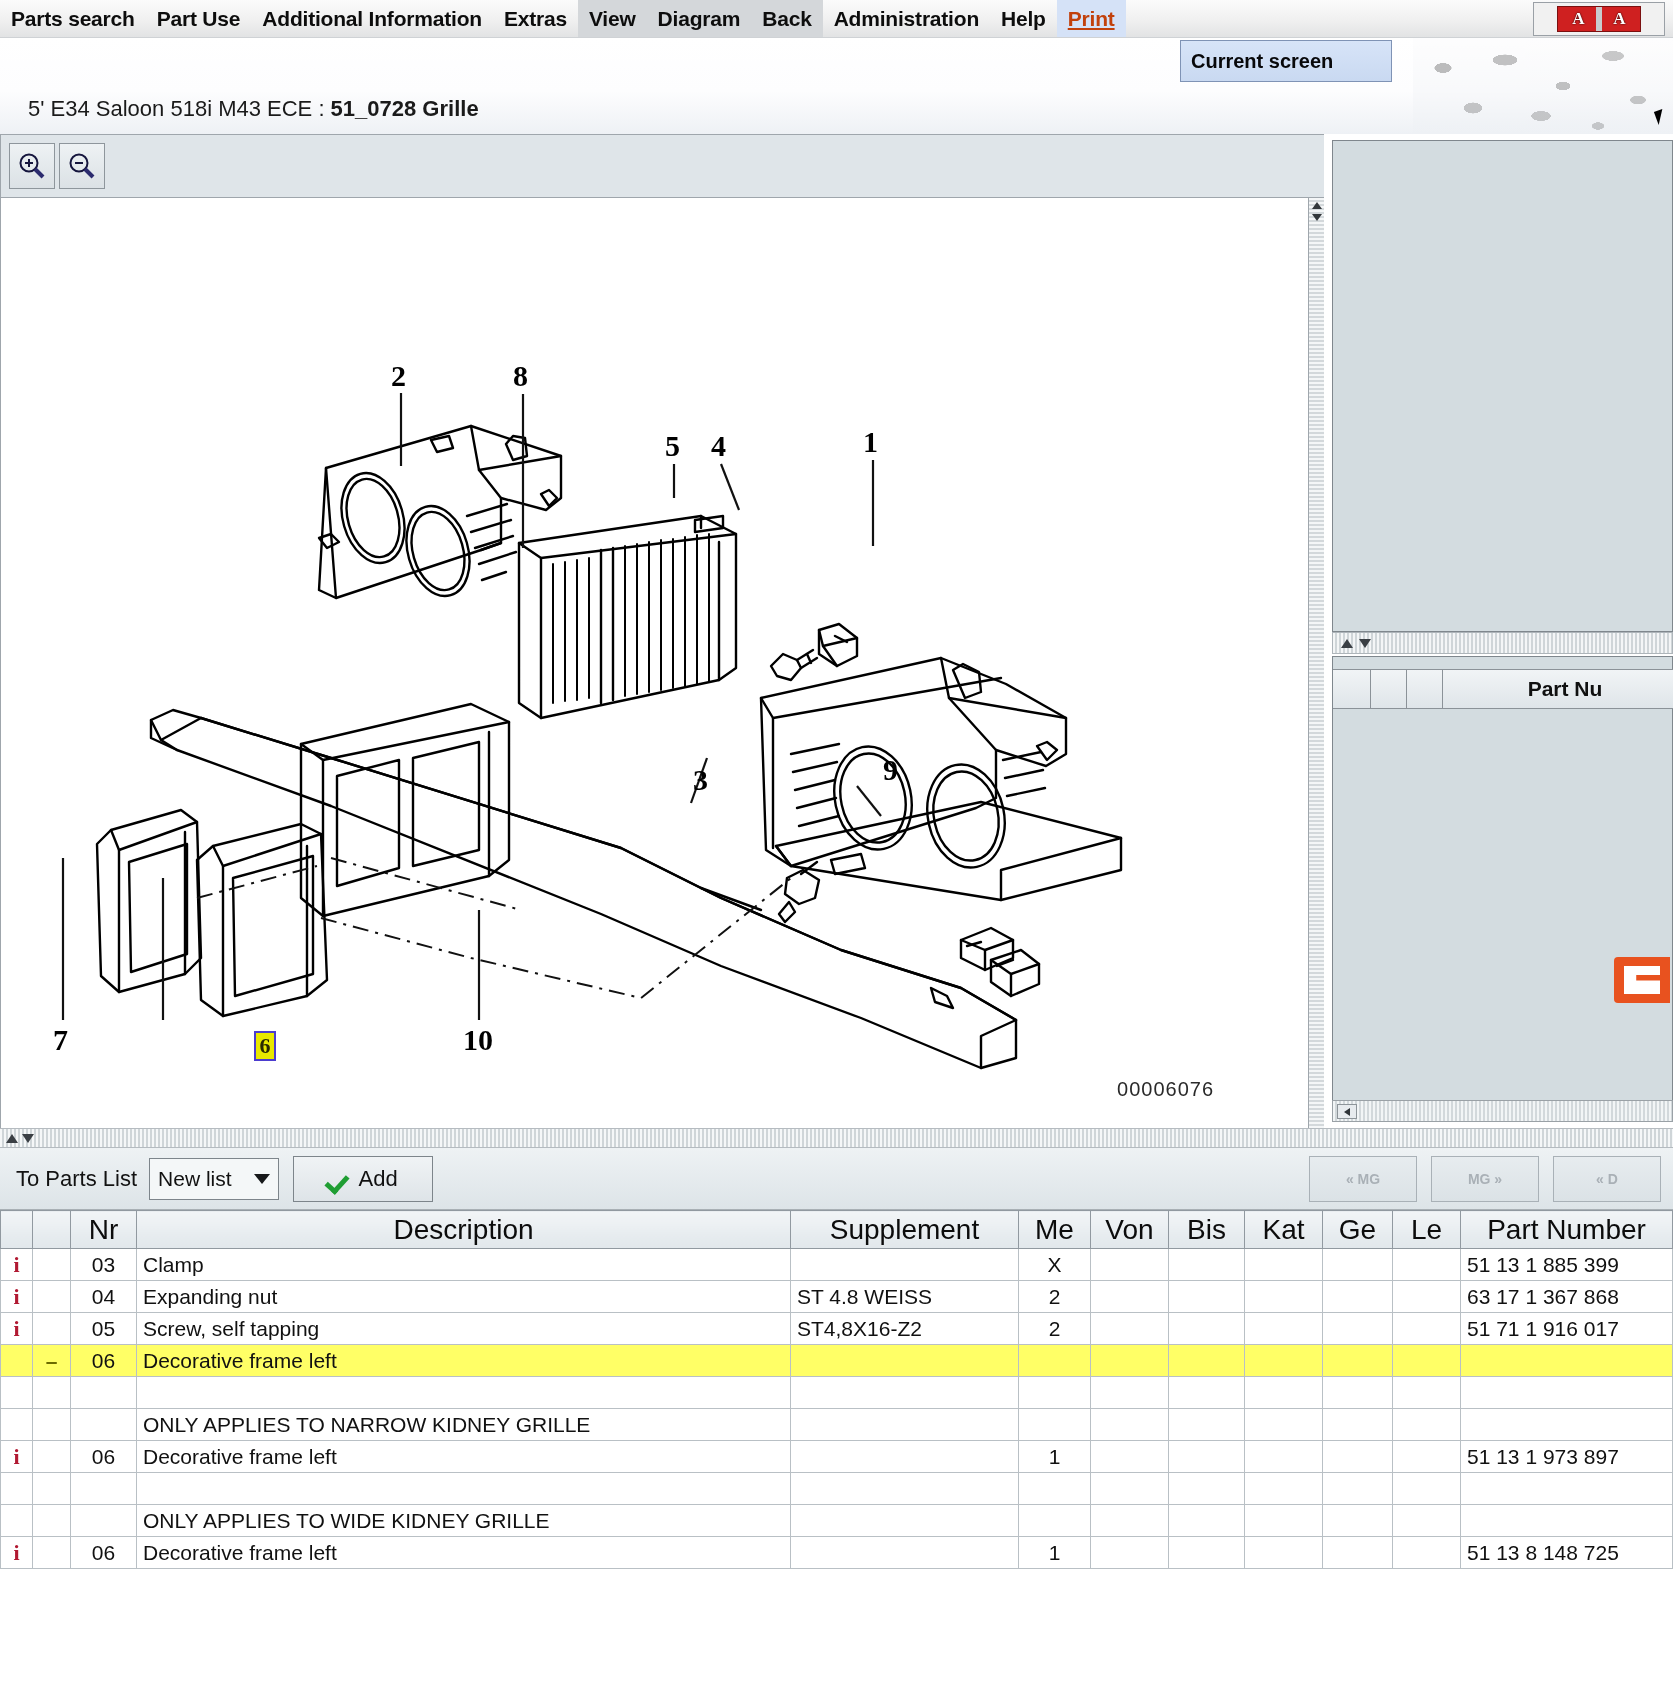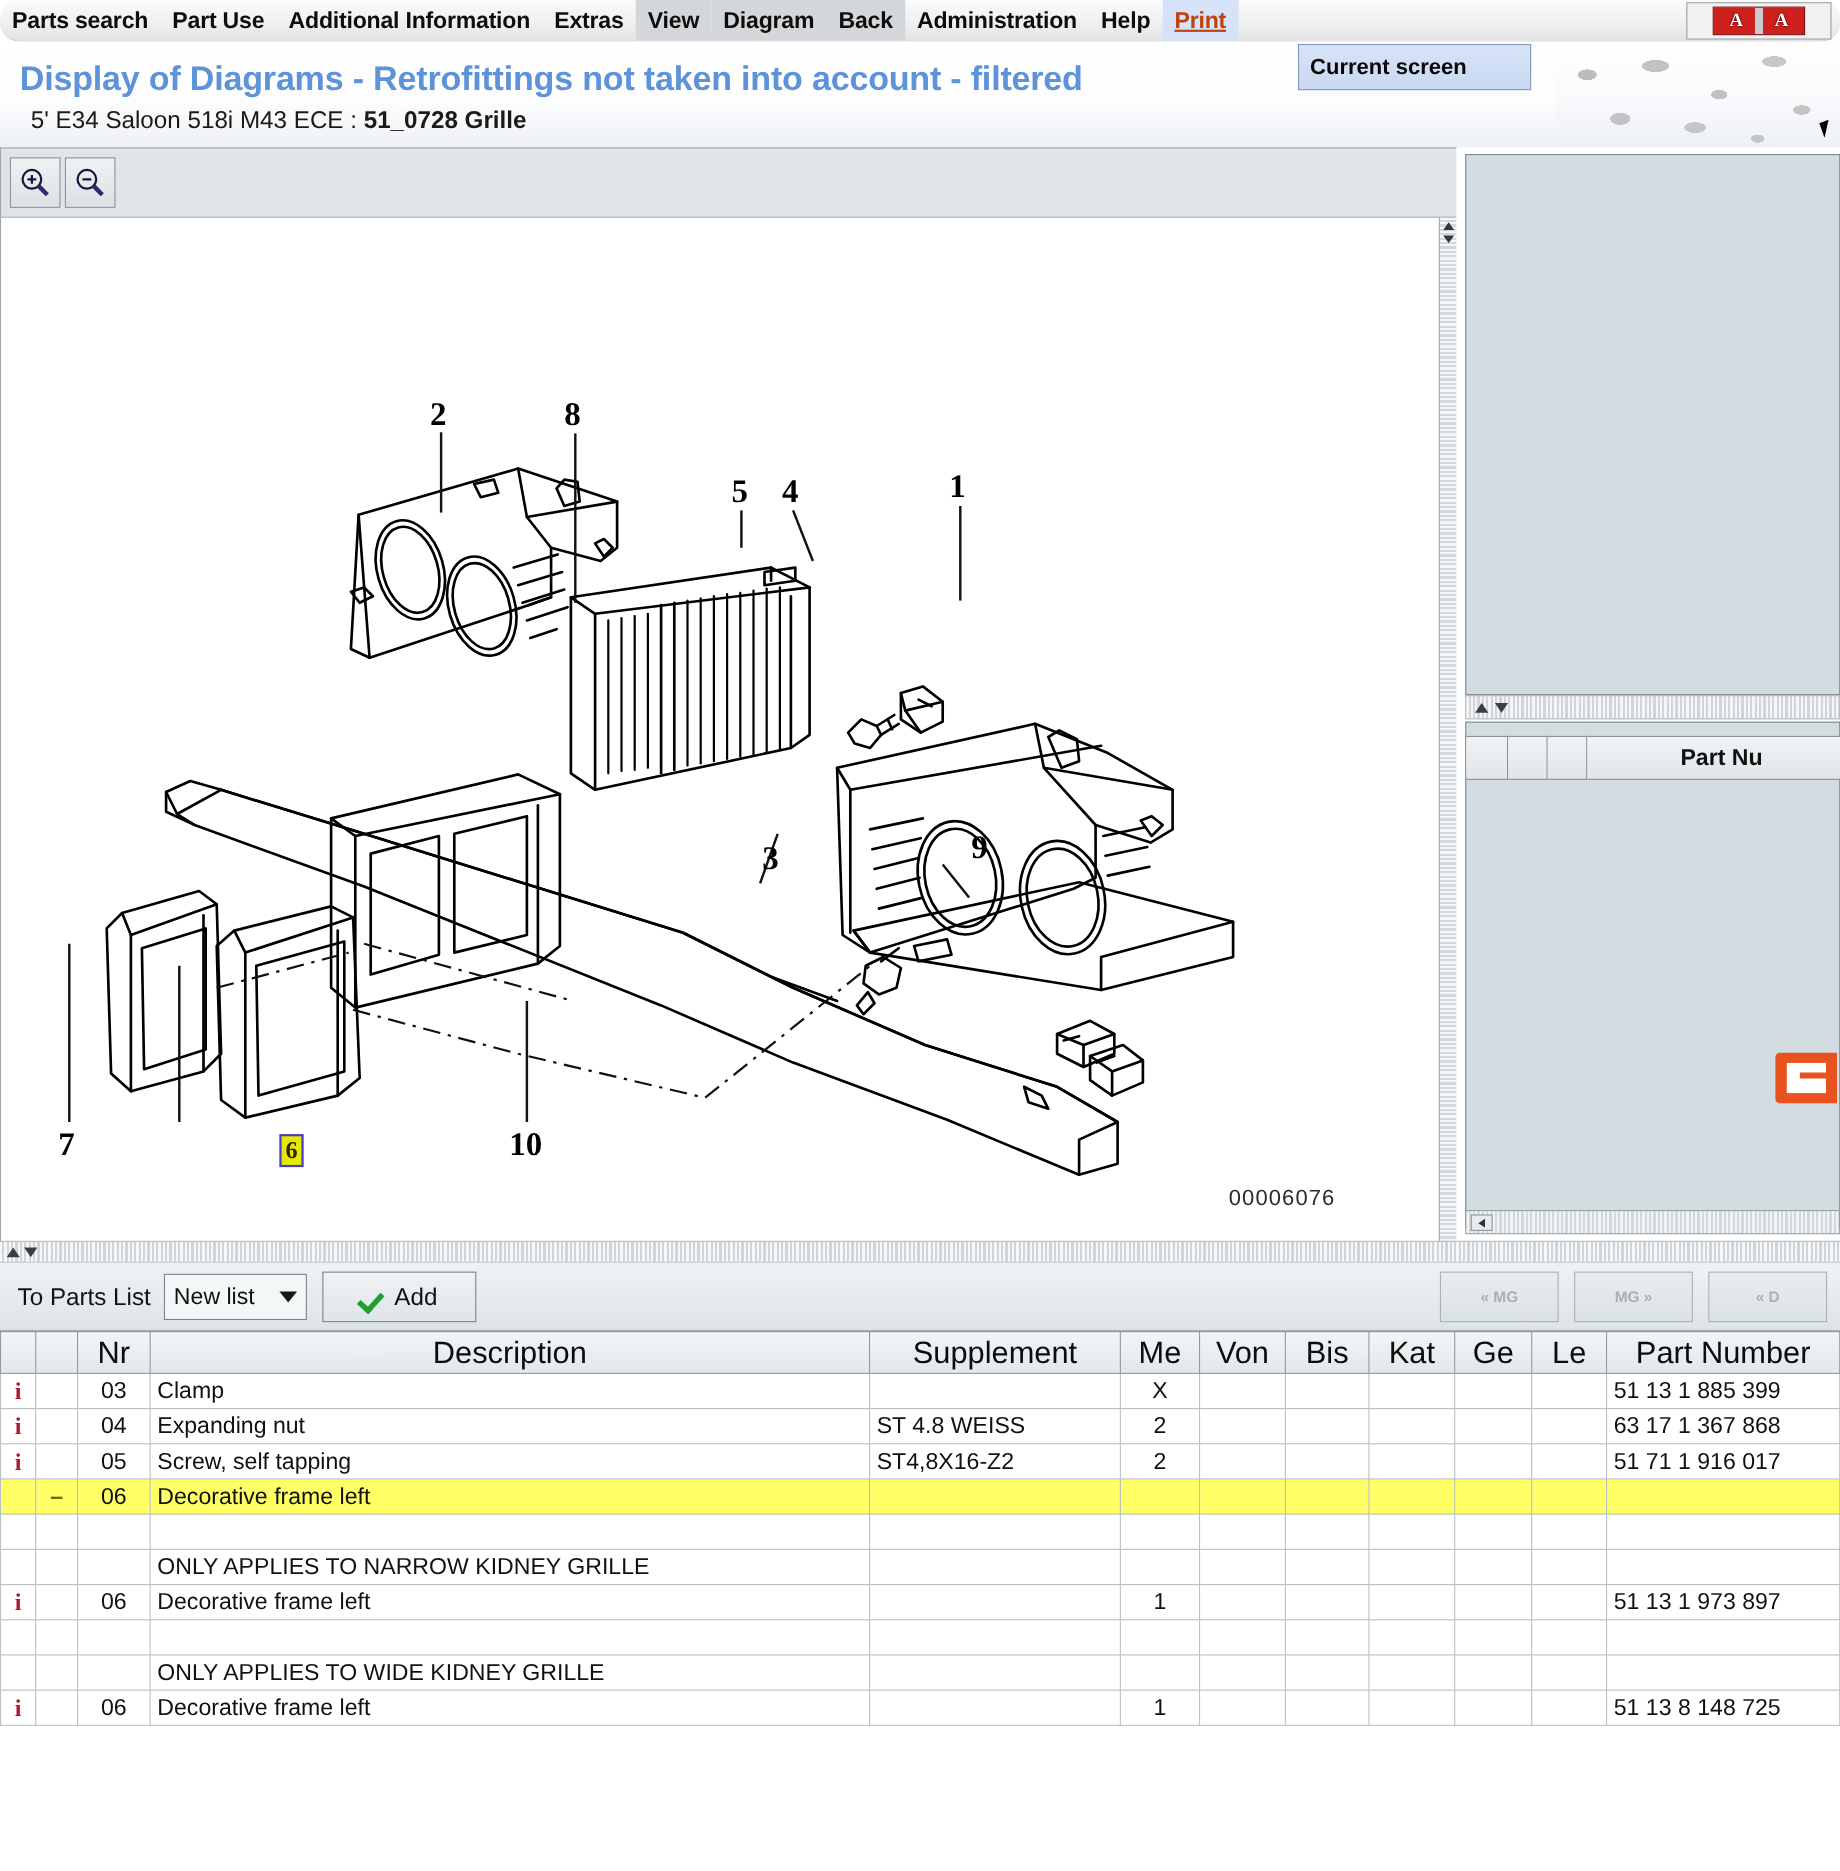--- a/index.html
+++ b/index.html
@@ -10,21 +10,21 @@
     font-family: "Liberation Sans", sans-serif;
     background: #ffffff;
   }
   #app { position: relative; width: 1673px; height: 1701px; }
 
   
   .menubar {
     position: absolute; left: 0; top: 0; width: 1673px; height: 38px;
     background: linear-gradient(to bottom, #fbfbfb 0%, #f0f0f0 55%, #e2e3e4 100%);
     border-bottom: 1px solid #cfd2d5;
-    display: flex; align-items: stretch; border-radius: 18px;
+    display: flex; align-items: stretch;
   }
   .menu-item {
     display: flex; align-items: center;
     padding: 0 11px;
     font-size: 21px; font-weight: bold; color: #0d0d0d;
     white-space: nowrap; cursor: default;
     letter-spacing: -0.2px;
   }
   .menu-item.dim { background: #d4d7da; }
   .menu-item.open { background: #d5e2f7; color: #c2410c; text-decoration: underline; }
@@ -301,21 +301,20 @@
           <span>A</span>
         </div>
     </div>
   </div>
 
   <div class="dropdown">Current screen</div>
 
   <div class="titleband">
     <div class="watermark"></div>
     <div class="cursor-arrow"></div>
-    <div class="title-main">Display of Diagrams - Retrofittings not taken into account - filtered</div>
     <div class="title-sub"><span>5' E34 Saloon 518i M43 ECE : </span><b>51_0728 Grille</b></div>
   </div>
 
   <div class="diagtoolbar">
     <div class="zbtn plus">
       <span>
         <svg width="30" height="30" viewBox="0 0 30 30">
           <circle cx="12" cy="12" r="8.5" fill="none" stroke="#15153d" stroke-width="2"></circle>
           <line x1="18" y1="18" x2="26" y2="26" stroke="#2b2b6e" stroke-width="4"></line>
           <line x1="8" y1="12" x2="16" y2="12" stroke="#15153d" stroke-width="2"></line>

